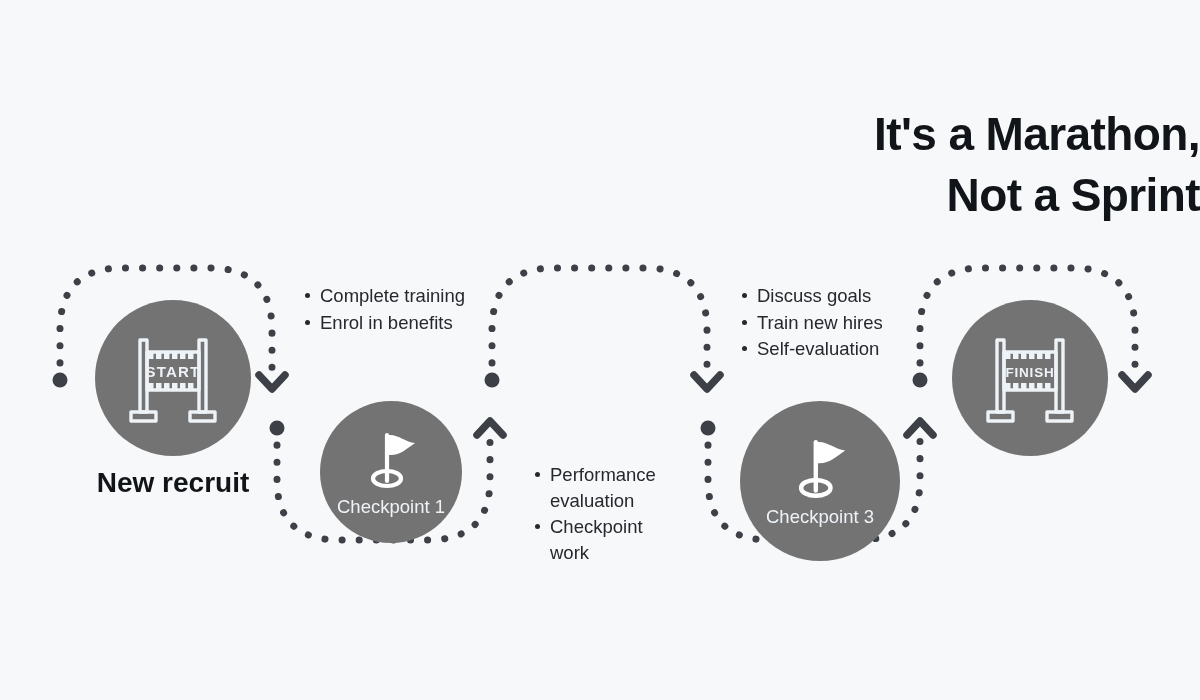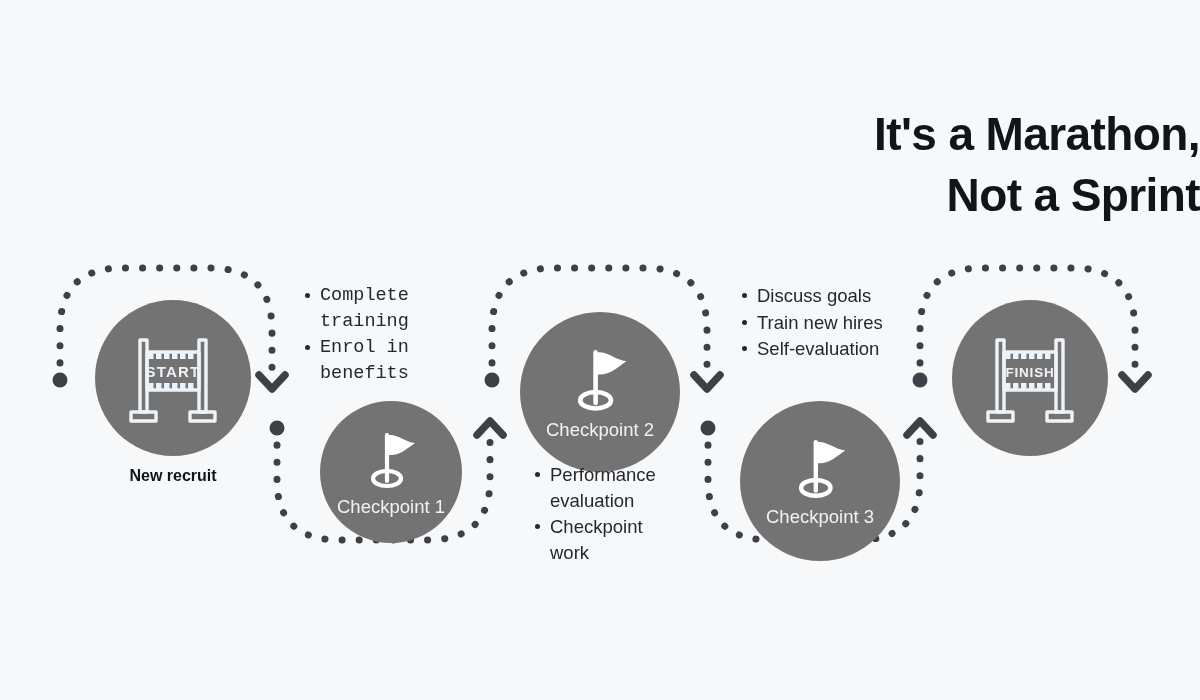--- a/index.html
+++ b/index.html
@@ -53,21 +53,21 @@
   .node-label-inner {
     color: #eef3f8;
     font-size: 18.5px;
     line-height: 1.1;
     text-align: center;
     margin-top: 6px;
   }
   .node-caption {
     position: absolute;
     text-align: center;
-    font-size: 16px;
+    font-size: 28px;
     font-weight: bold;
     color: #111418;
     line-height: 1.22;
     white-space: pre-line;
   }
   .bullets {
     position: absolute;
     font-size: 18.5px;
     color: #25282d;
     line-height: 1.39;
@@ -157,28 +157,20 @@
 
   <div class="node" style="left:320px; top:401px; width:142px; height:142px;">
     <svg width="62" height="60" viewBox="0 0 62 60" style="margin-top:4px;">
       <path d="M27,4 L27,50" stroke="#ffffff" stroke-width="4.2" stroke-linecap="round" fill="none"></path>
       <path d="M28.5,4 C38,3 45,11 55,12 C46,18 40,25 28.5,24 Z" fill="#ffffff"></path>
       <ellipse cx="27" cy="47.5" rx="14" ry="7.5" fill="none" stroke="#ffffff" stroke-width="4.2"></ellipse>
     </svg>
     <div class="node-label-inner">Checkpoint 1</div>
   </div>
 
-  <div class="node" style="left:520px; top:312px; width:160px; height:160px;">
-    <svg width="70" height="66" viewBox="0 0 62 60" style="margin-top:4px;">
-      <path d="M27,4 L27,50" stroke="#ffffff" stroke-width="4.2" stroke-linecap="round" fill="none"></path>
-      <path d="M28.5,4 C38,3 45,11 55,12 C46,18 40,25 28.5,24 Z" fill="#ffffff"></path>
-      <ellipse cx="27" cy="47.5" rx="14" ry="7.5" fill="none" stroke="#ffffff" stroke-width="4.2"></ellipse>
-    </svg>
-    <div class="node-label-inner">Checkpoint 2</div>
-  </div>
 
   <div class="node" style="left:740px; top:401px; width:160px; height:160px;">
     <svg width="66" height="63" viewBox="0 0 62 60" style="margin-top:4px;">
       <path d="M27,4 L27,50" stroke="#ffffff" stroke-width="4.2" stroke-linecap="round" fill="none"></path>
       <path d="M28.5,4 C38,3 45,11 55,12 C46,18 40,25 28.5,24 Z" fill="#ffffff"></path>
       <ellipse cx="27" cy="47.5" rx="14" ry="7.5" fill="none" stroke="#ffffff" stroke-width="4.2"></ellipse>
     </svg>
     <div class="node-label-inner">Checkpoint 3</div>
   </div>
 
@@ -202,21 +194,21 @@
         <rect x="38" y="53" width="5.5" height="6"></rect>
         <rect x="46" y="53" width="5.5" height="6"></rect>
         <rect x="54" y="53" width="5.5" height="6"></rect>
         <rect x="62" y="53" width="5.5" height="6"></rect>
         <rect x="70" y="53" width="5.5" height="6"></rect>
       </g>
       <text x="55" y="46.5" text-anchor="middle" fill="#eef3f8" font-family="'Liberation Sans', sans-serif" font-size="13.5" font-weight="bold" letter-spacing="0.8">FINISH</text>
     </svg>
   </div>
 
-  <div class="bullets" style="left:303px; top:283px; width:200px;font-family:Liberation Mono, monospace;">
+  <div class="bullets" style="left:303px; top:283px; width:200px;">
     <ul>
       <li>Complete training</li>
       <li>Enrol in benefits</li>
     </ul>
   </div>
 
   <div class="bullets" style="left:533px; top:462px; width:120px;">
     <ul>
       <li>Performance evaluation</li>
       <li>Checkpoint work</li>

